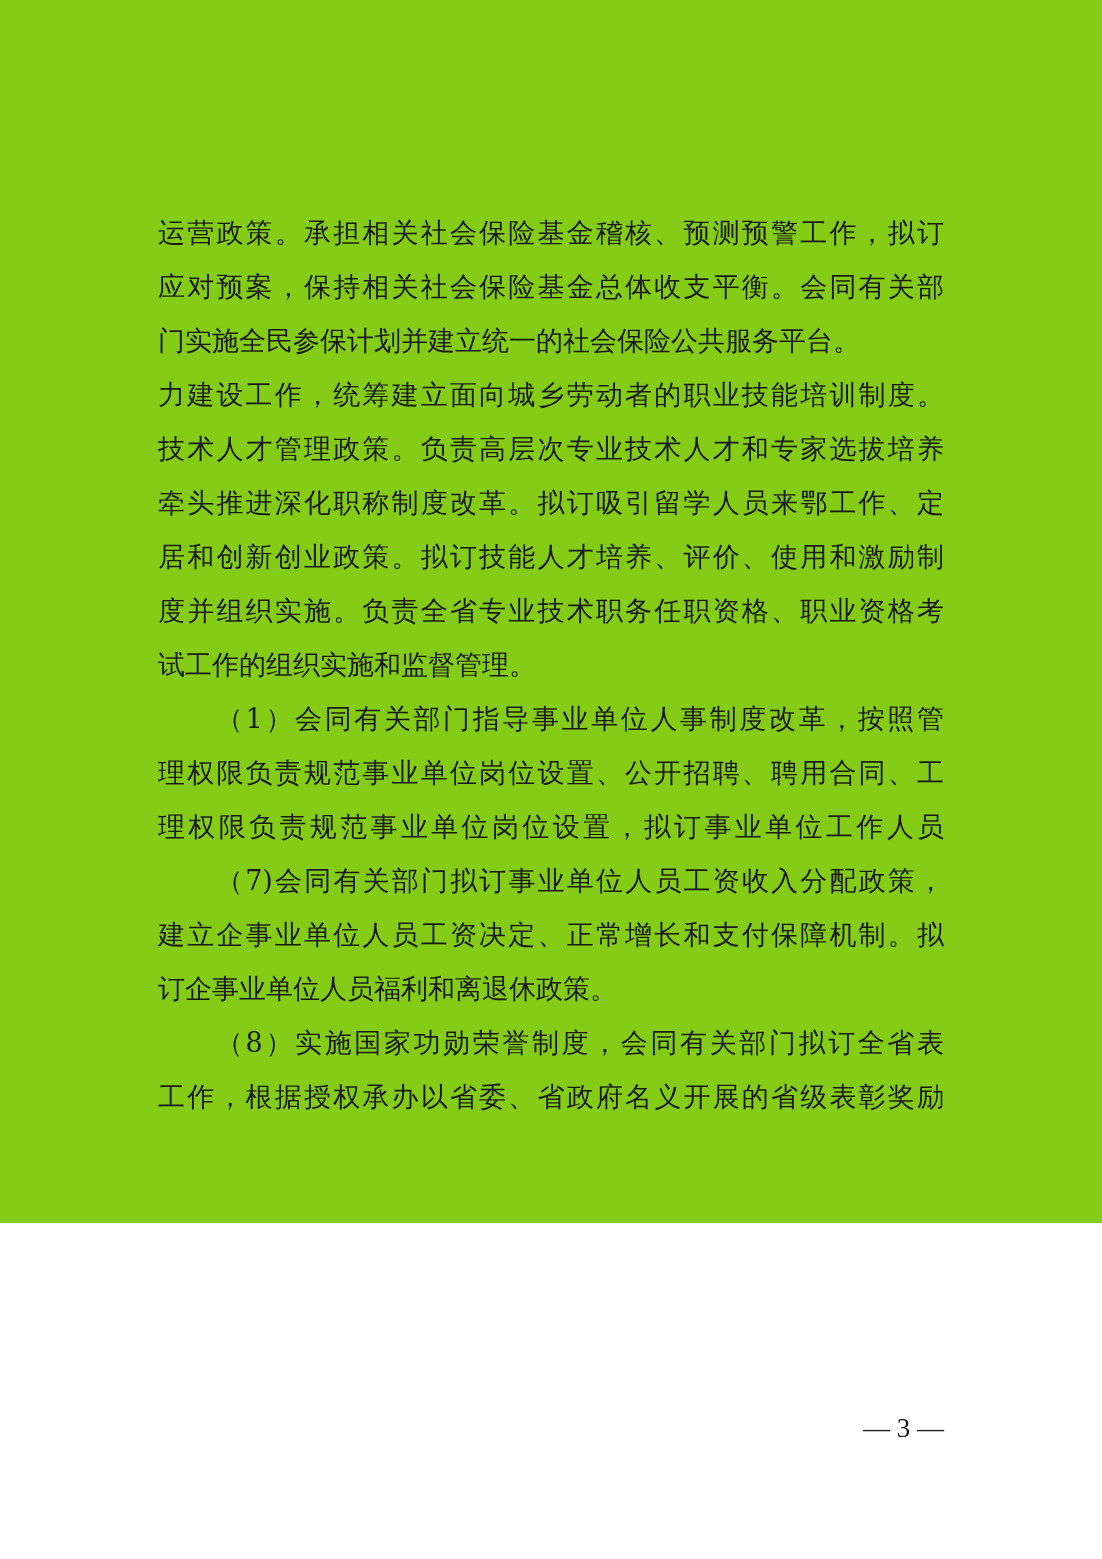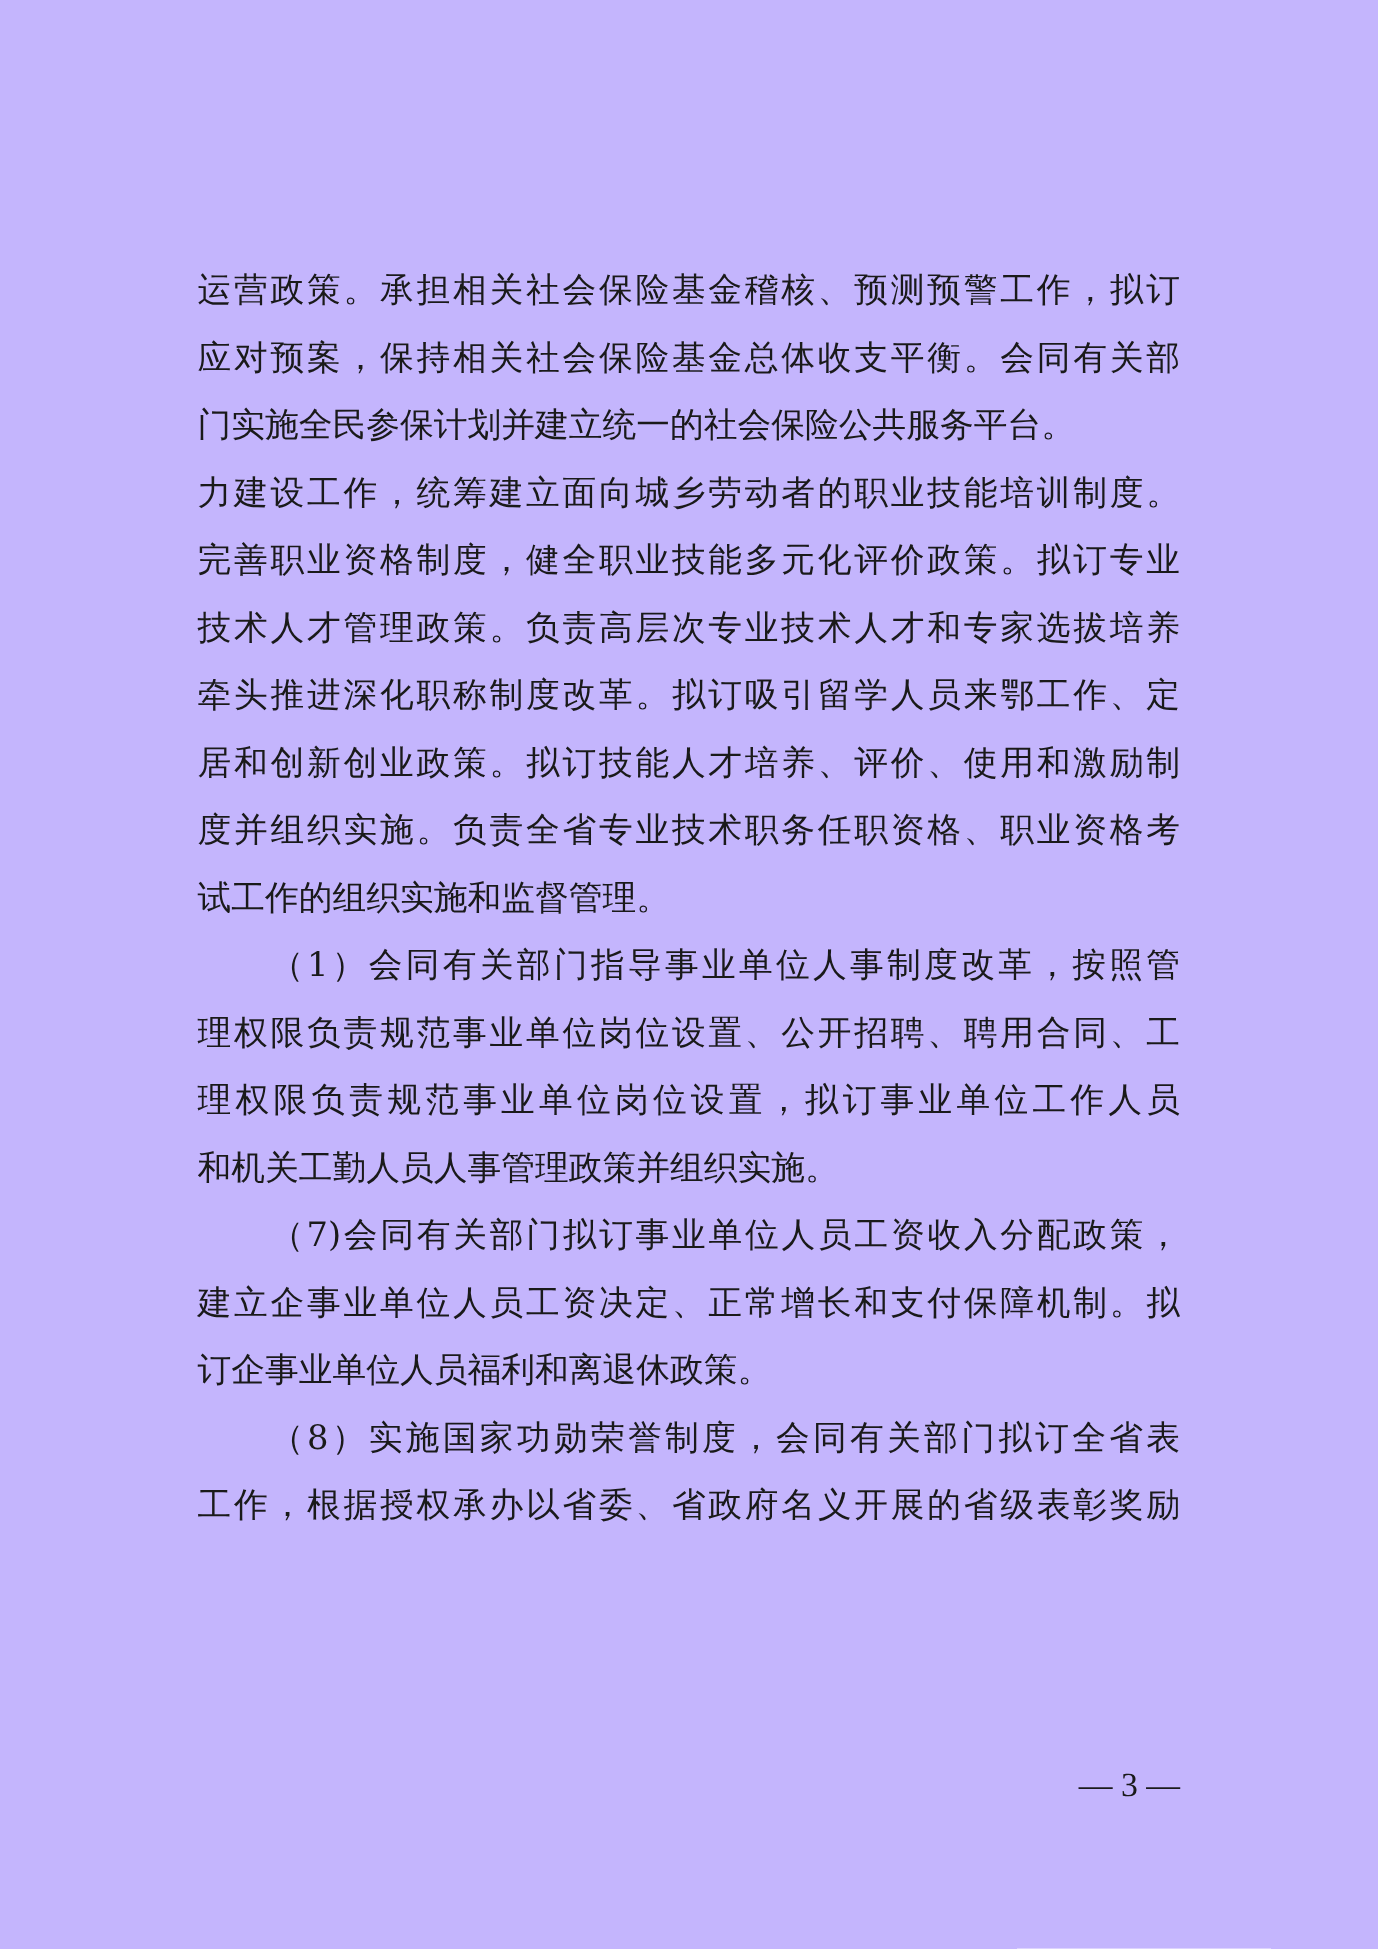--- a/index.html
+++ b/index.html
@@ -13,22 +13,22 @@
       position: relative;
       overflow: hidden;
       font-family: "DejaVu Serif", "Liberation Serif", serif;
       color: #1a1a1a;
     }
     .page {
       position: absolute;
       left: 0;
       top: 0;
       width: 1102px;
-      height: 1559px;
-      background: #c4b5fd;
+      height: 1223px;
+      background: #84cc16;
     }
     .body-text {
       position: absolute;
       left: 158px;
       top: 206px;
       width: 786px;
     }
     .line {
       height: 54px;
       line-height: 54px;
@@ -64,33 +64,31 @@
   <div class="body-text">
 
     <div>
       <div class="line">运营政策。承担相关社会保险基金稽核、预测预警工作，拟订</div>
       <div class="line">应对预案，保持相关社会保险基金总体收支平衡。会同有关部</div>
       <div class="line last">门实施全民参保计划并建立统一的社会保险公共服务平台。</div>
     </div>
 
     <div>
       <div class="line">力建设工作，统筹建立面向城乡劳动者的职业技能培训制度。</div>
-      <div class="line">完善职业资格制度，健全职业技能多元化评价政策。拟订专业</div>
       <div class="line">技术人才管理政策。负责高层次专业技术人才和专家选拔培养</div>
       <div class="line">牵头推进深化职称制度改革。拟订吸引留学人员来鄂工作、定</div>
       <div class="line">居和创新创业政策。拟订技能人才培养、评价、使用和激励制</div>
       <div class="line">度并组织实施。负责全省专业技术职务任职资格、职业资格考</div>
       <div class="line last">试工作的组织实施和监督管理。</div>
     </div>
 
     <div>
       <div class="line indent">（1）会同有关部门指导事业单位人事制度改革，按照管</div>
       <div class="line">理权限负责规范事业单位岗位设置、公开招聘、聘用合同、工</div>
       <div class="line">理权限负责规范事业单位岗位设置，拟订事业单位工作人员</div>
-      <div class="line last">和机关工勤人员人事管理政策并组织实施。</div>
     </div>
 
     <div>
       <div class="line indent">（7)会同有关部门拟订事业单位人员工资收入分配政策，</div>
       <div class="line">建立企事业单位人员工资决定、正常增长和支付保障机制。拟</div>
       <div class="line last">订企事业单位人员福利和离退休政策。</div>
     </div>
 
     <div>
       <div class="line indent">（8）实施国家功勋荣誉制度，会同有关部门拟订全省表</div>

